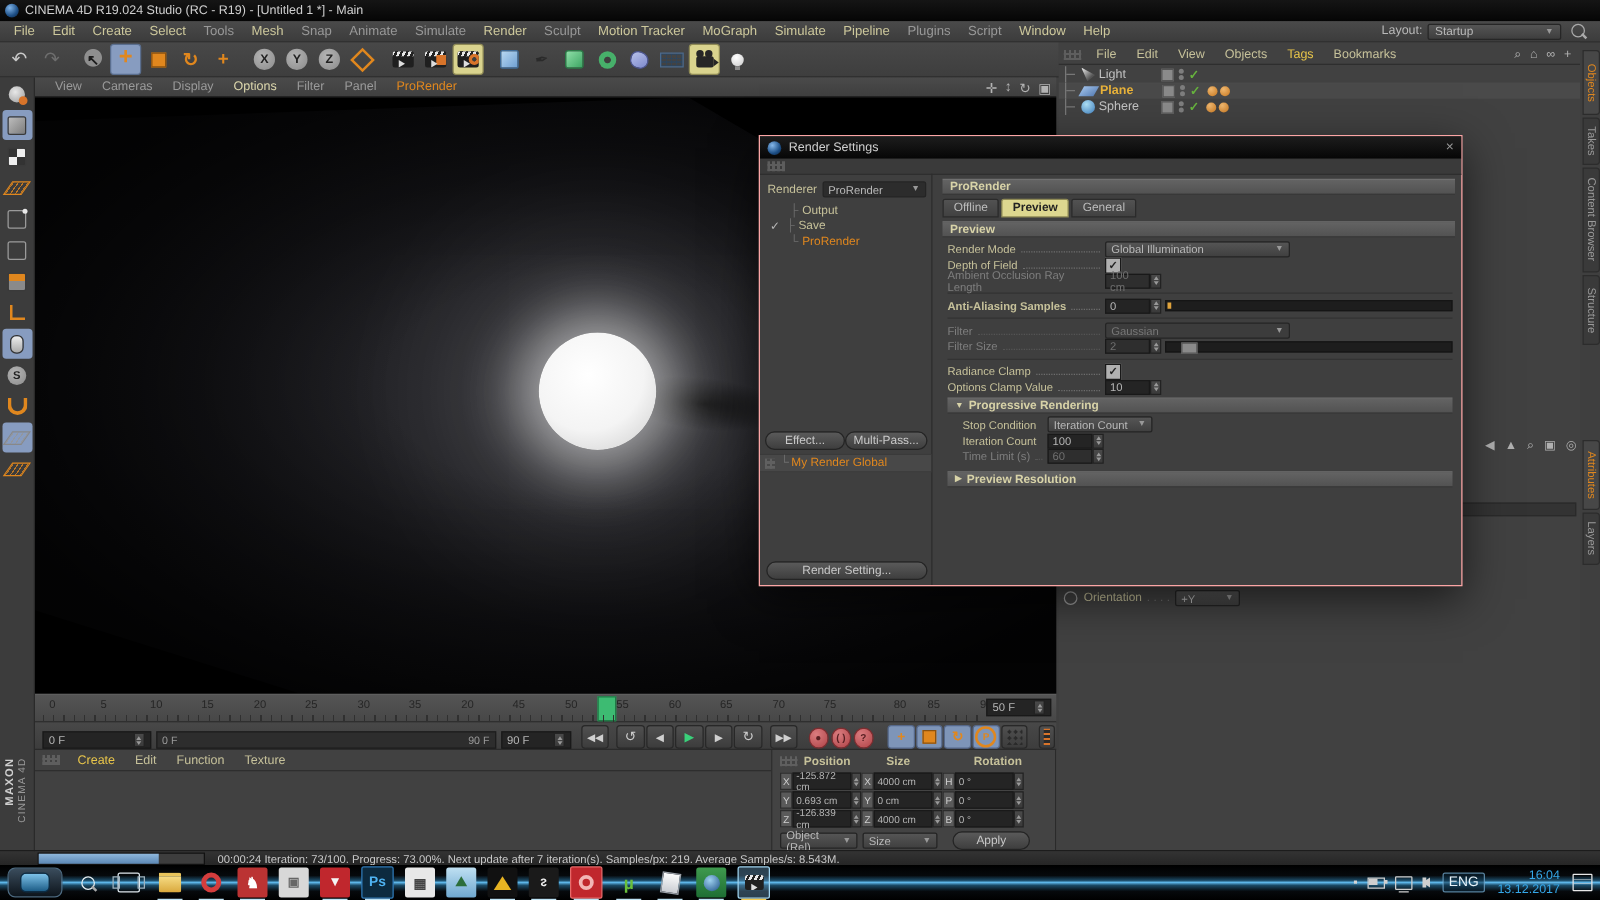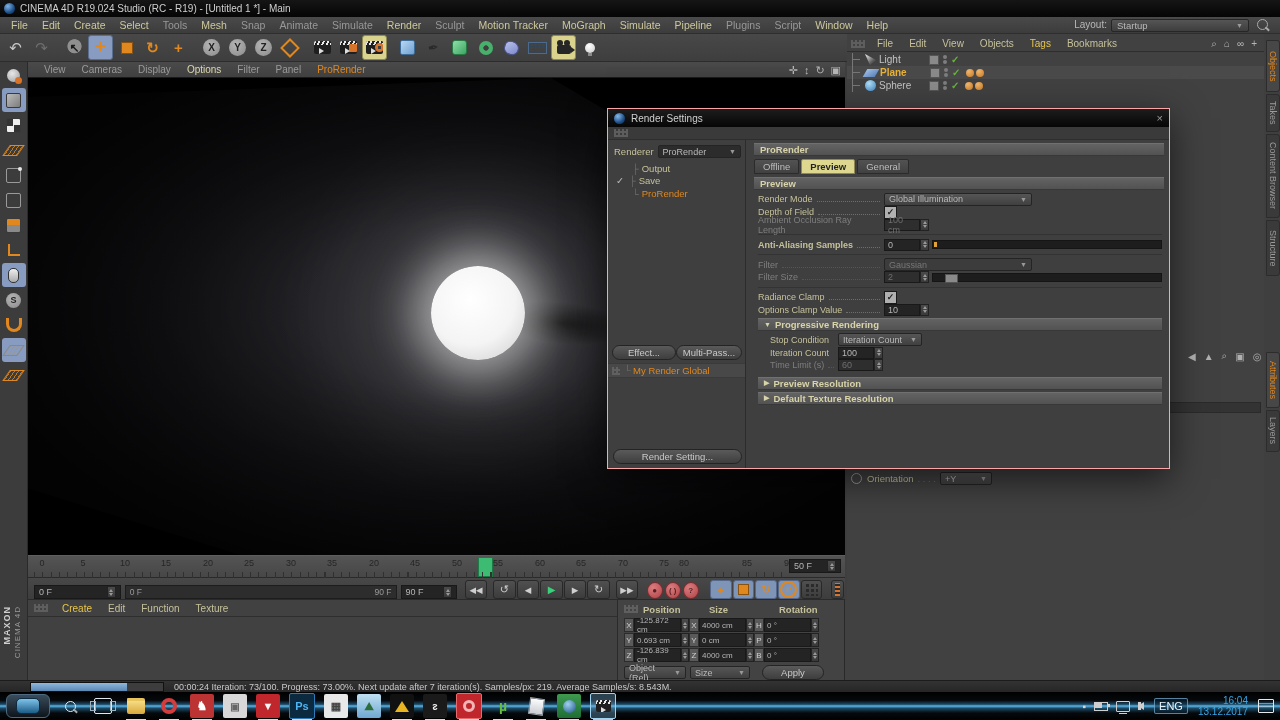--- a/index.html
+++ b/index.html
@@ -215,21 +215,21 @@
     <span class="mi">Motion Tracker</span>
     <span class="mi">MoGraph</span>
     <span class="mi">Simulate</span>
     <span class="mi">Pipeline</span>
     <span class="mi gray">Plugins</span>
     <span class="mi gray">Script</span>
     <span class="mi">Window</span>
     <span class="mi">Help</span>
     <div id="layoutbox">
       <span class="lbl">Layout:</span>
-      <div class="ddk" style="width:138px">
+      <div class="ddk" style="width:107px">
         <span>Startup</span>
         <span class="arr">▼</span>
       </div>
       <div class="mag"></div>
     </div>
   </div>
 
   <div id="toolbar" class="ab">
     <div class="tile">
         <span class="g16" style="color:#c9c9c9">↶</span>
@@ -474,21 +474,21 @@
     <span class="tick" style="left:251px">30</span>
     <span class="tick" style="left:292px">35</span>
     <span class="tick" style="left:334px">20</span>
     <span class="tick" style="left:375px">45</span>
     <span class="tick" style="left:417px">50</span>
     <span class="tick" style="left:458px">55</span>
     <span class="tick" style="left:500px">60</span>
     <span class="tick" style="left:541px">65</span>
     <span class="tick" style="left:583px">70</span>
     <span class="tick" style="left:624px">75</span>
-    <span class="tick" style="left:644px">80</span>
+    <span class="tick" style="left:680px">80</span>
     <span class="tick" style="left:707px">85</span>
     <span class="tick" style="left:749px">90</span>
     <div id="rulerticks"></div>
     <div id="curframe" class="fld">
       <span>50 F</span>
       <div class="sp" style="margin-left:auto">
           <i class="u"></i>
           <i class="d"></i>
         </div>
     </div>
@@ -892,24 +892,20 @@
           <div class="sp">
               <i class="u"></i>
               <i class="d"></i>
             </div>
         </div>
 
         <div class="secbar" style="margin-top:5px">
           <span style="font-size:7px;margin-right:4px">▶</span>
           <span>Preview Resolution</span>
         </div>
-        <div class="secbar" style="margin-top:2px">
-          <span style="font-size:7px;margin-right:4px">▶</span>
-          <span>Default Texture Resolution</span>
-        </div>
       </div>
     </div>
   </div>
 
   <div id="taskbar" class="ab">
     <div id="startbtn">
         <div class="orb"></div>
       </div>
     <div class="tbi">
         <div class="mag" style="border-color:#e6eef2;margin:0"></div>

